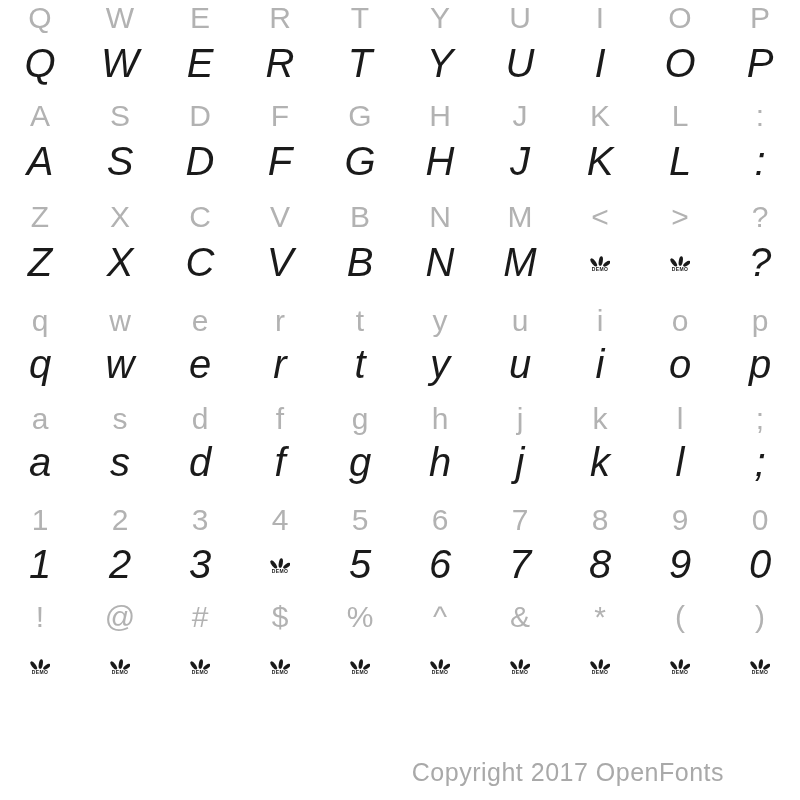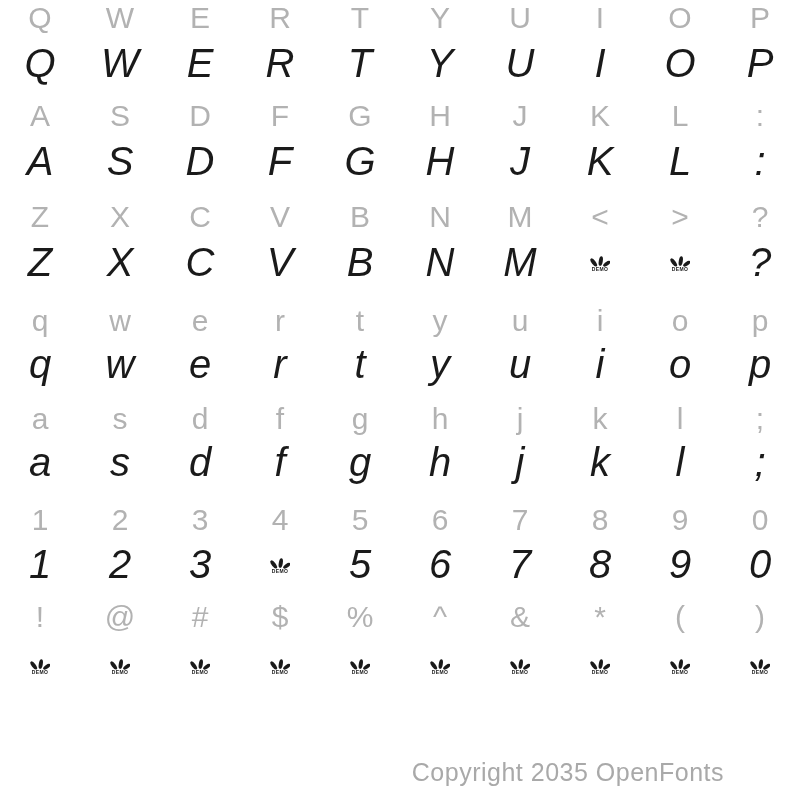--- a/index.html
+++ b/index.html
@@ -406,14 +406,14 @@
                 <ellipse cx="0" cy="-4.5" rx="2" ry="4.8" transform="translate(6.5,13) rotate(-38)"></ellipse>
                 <ellipse cx="0" cy="-4.5" rx="2" ry="4.8" transform="translate(10,12.5) rotate(10)"></ellipse>
                 <ellipse cx="0" cy="-4" rx="1.9" ry="4.2" transform="translate(13.5,13) rotate(55)"></ellipse>
               </g>
             </svg>
             <span class="demo-label">DEMO</span>
           </span>
         </div>
       </div>
     </div>
-  <div class="copyright">Copyright 2035 OpenFonts</div>
+  <div class="copyright">Copyright 2017 OpenFonts</div>
 </div>
 
 </body></html>

